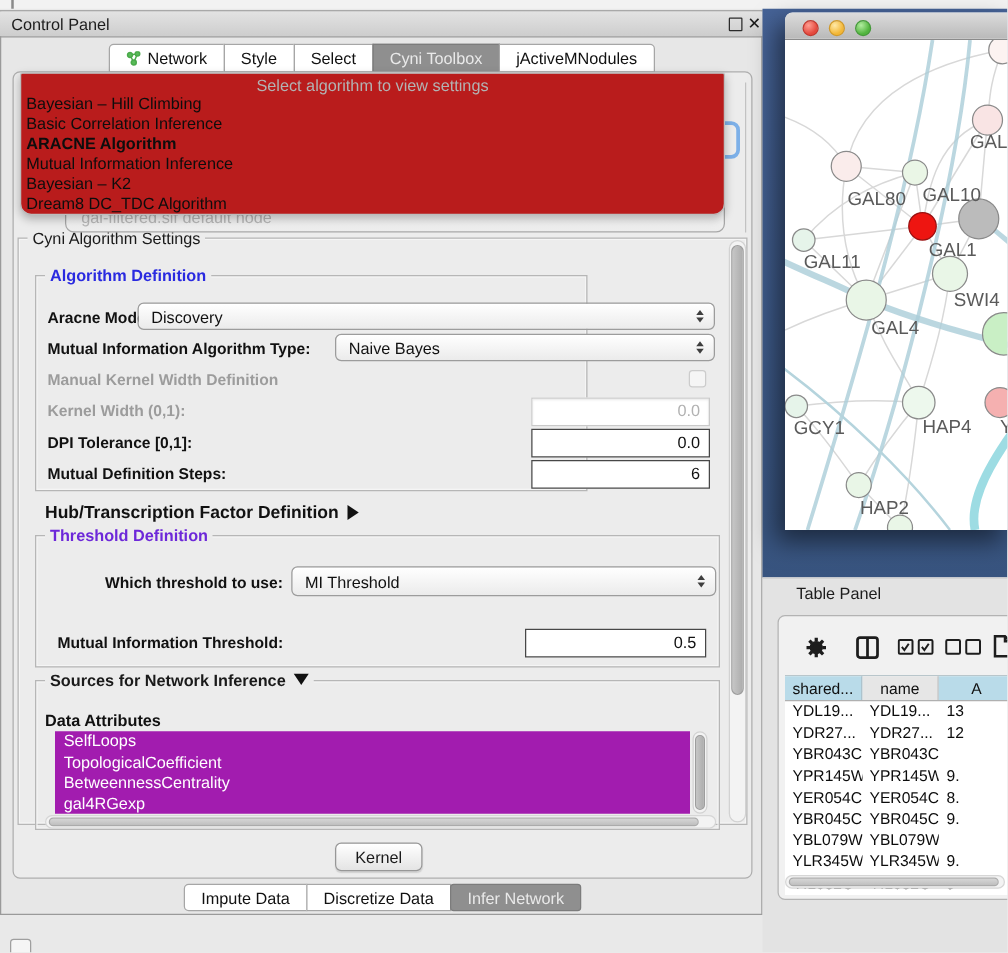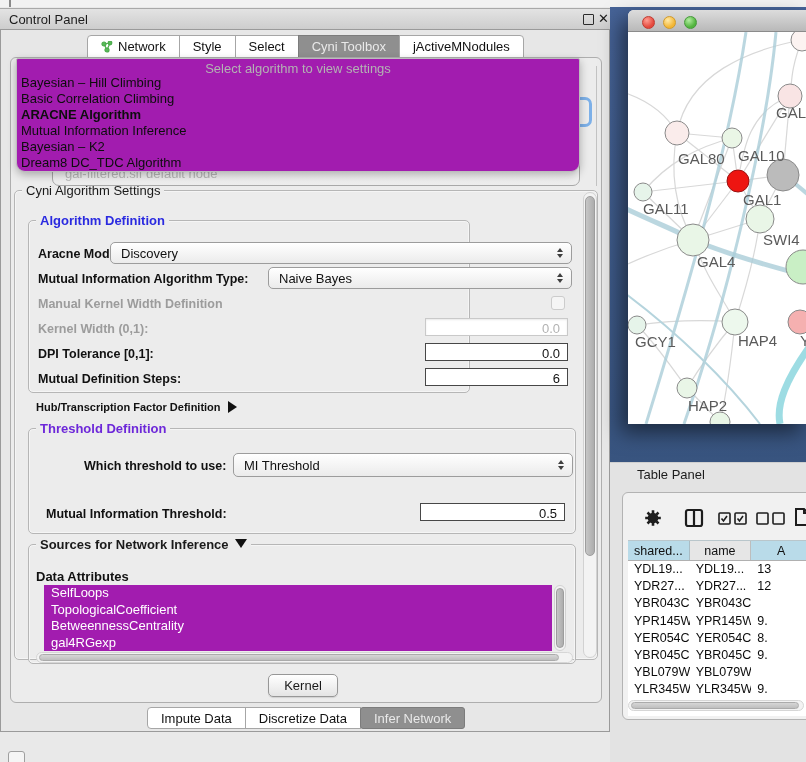--- a/index.html
+++ b/index.html
@@ -39,47 +39,47 @@
   .hidden-vline{left:596px;top:66px;width:1px;height:120px;background:#c2c2c2;}
 
   
   .hidden-combo{left:52px;top:160px;width:528px;height:26px;border:1px solid #a8a8a8;border-radius:7px;
                 background:linear-gradient(#fdfdfd,#ececec);font-size:13px;color:#b9b9b9;
                 display:flex;align-items:center;padding-left:12px;z-index:4;}
   .hidden-focus{left:560px;top:97px;width:32px;height:30px;border:3px solid #7db0e8;border-radius:7px;
                 background:#ededed;z-index:4;}
 
   
-  .dropdown{left:16px;top:58px;width:564px;height:114px;background:#a21caf;
+  .dropdown{left:16px;top:58px;width:564px;height:114px;background:#b91c1c;
             border:1px solid #bdbdbd;border-radius:2px 2px 9px 9px;z-index:10;
             box-shadow:0 3px 8px rgba(0,0,0,.28);overflow:hidden;}
   .dd-placeholder{height:16px;text-align:center;color:#b3b3b3;font-size:13px;padding-top:2px;}
   .dd-item{height:16px;font-size:13px;color:#0d0d0d;padding-left:4px;line-height:16px;white-space:nowrap;}
   .dd-item.bold{font-weight:700;}
 
   
-  .fs{position:absolute;border:1px solid #b6b6b6;border-radius:5px;
+  .fs{position:absolute;border:1px solid #b6b6b6;border-radius:0;
       box-shadow:inset 0 0 0 1px #f5f5f5;}
   .fs-legend{position:absolute;top:-8px;left:7px;background:#ececec;padding:0 4px;
              font-size:13px;font-weight:700;white-space:nowrap;}
   .fs-legend.plain{font-weight:400;}
   .lbl{position:absolute;font-size:12.5px;font-weight:700;color:#111;white-space:nowrap;}
   .lbl.dis{color:#9c9c9c;}
 
   
   .combo{position:absolute;height:22px;background:linear-gradient(#ffffff,#ebebeb);
          border:1px solid #9c9c9c;border-radius:5px;font-size:13px;color:#111;
          display:flex;align-items:center;padding:0 24px 0 10px;box-shadow:inset 0 1px 0 #fff;}
   .combo .arrows{position:absolute;right:8px;top:4.5px;display:flex;flex-direction:column;gap:2px;}
   .combo .arrows i{display:block;width:0;height:0;border-left:3.5px solid transparent;border-right:3.5px solid transparent;}
   .arr-up{border-bottom:4.5px solid #3e3e3e;}
   .arr-dn{border-top:4.5px solid #3e3e3e;}
 
   
-  .tf{position:absolute;height:18px;background:#fff;border:1px solid #474747;
+  .tf{position:absolute;height:23px;background:#fff;border:1px solid #474747;
       font-size:13px;color:#111;text-align:right;padding:2px 7px 0 4px;}
   .tf.dis{border:1px solid #c9c9c9;color:#b2b2b2;box-shadow:inset 0 1px 2px #e8e8e8;}
   .cb{position:absolute;width:14px;height:14px;border:1px solid #cccccc;border-radius:3px;background:#f5f5f5;}
 
   .tri-right{display:inline-block;width:0;height:0;border-top:6.5px solid transparent;
              border-bottom:6.5px solid transparent;border-left:9px solid #111;margin-left:7px;vertical-align:-2px;}
   .tri-down{display:inline-block;width:0;height:0;border-left:6.5px solid transparent;
             border-right:6.5px solid transparent;border-top:9px solid #111;margin-left:6px;vertical-align:1px;}
 
   
@@ -174,21 +174,21 @@
 
   <div class="abs hidden-focus"></div>
   <div class="abs hidden-combo">
     <span>gal-filtered.sif default node</span>
   </div>
 
   <div class="abs dropdown">
     <div class="dd-placeholder">Select algorithm to view settings</div>
     <div id="dd-items">
         <div class="dd-item">Bayesian – Hill Climbing</div>
-        <div class="dd-item">Basic Correlation Climbing</div>
+        <div class="dd-item">Basic Correlation Inference</div>
         <div class="dd-item bold">ARACNE Algorithm</div>
         <div class="dd-item">Mutual Information Inference</div>
         <div class="dd-item">Bayesian – K2</div>
         <div class="dd-item">Dream8 DC_TDC Algorithm</div>
       </div>
   </div>
 
   <div class="fs" style="left:14px;top:190px;width:584px;height:470px;">
     <span class="fs-legend plain">Cyni Algorithm Settings</span>
   </div>
@@ -218,21 +218,21 @@
   </div>
   <div class="lbl dis" style="left:38px;top:297px;">Manual Kernel Width Definition</div>
   <div class="cb" style="left:551px;top:296px;"></div>
   <div class="lbl dis" style="left:38px;top:322px;">Kernel Width (0,1):</div>
   <div class="tf dis" style="left:425px;top:318px;width:143px;">0.0</div>
   <div class="lbl" style="left:38px;top:347px;">DPI Tolerance [0,1]:</div>
   <div class="tf" style="left:425px;top:343px;width:143px;">0.0</div>
   <div class="lbl" style="left:38px;top:372px;">Mutual Definition Steps:</div>
   <div class="tf" style="left:425px;top:368px;width:143px;">6</div>
 
-  <div class="lbl" style="left:36px;top:401px;font-size:11px;">
+  <div class="lbl" style="left:36px;top:401px;font-size:14px;">
     <span>Hub/Transcription Factor Definition</span><span class="tri-right"></span>
   </div>
 
   <div class="fs" style="left:28px;top:428px;width:548px;height:106px;">
     <span class="fs-legend" style="color:#6d28d9;">Threshold Definition</span>
   </div>
   <div class="lbl" style="left:84px;top:459px;">Which threshold to use:</div>
   <div class="combo" style="left:233px;top:453px;width:340px;height:24px;">
     <span>MI Threshold</span>
     <span class="arrows" style="top:5.5px;">

